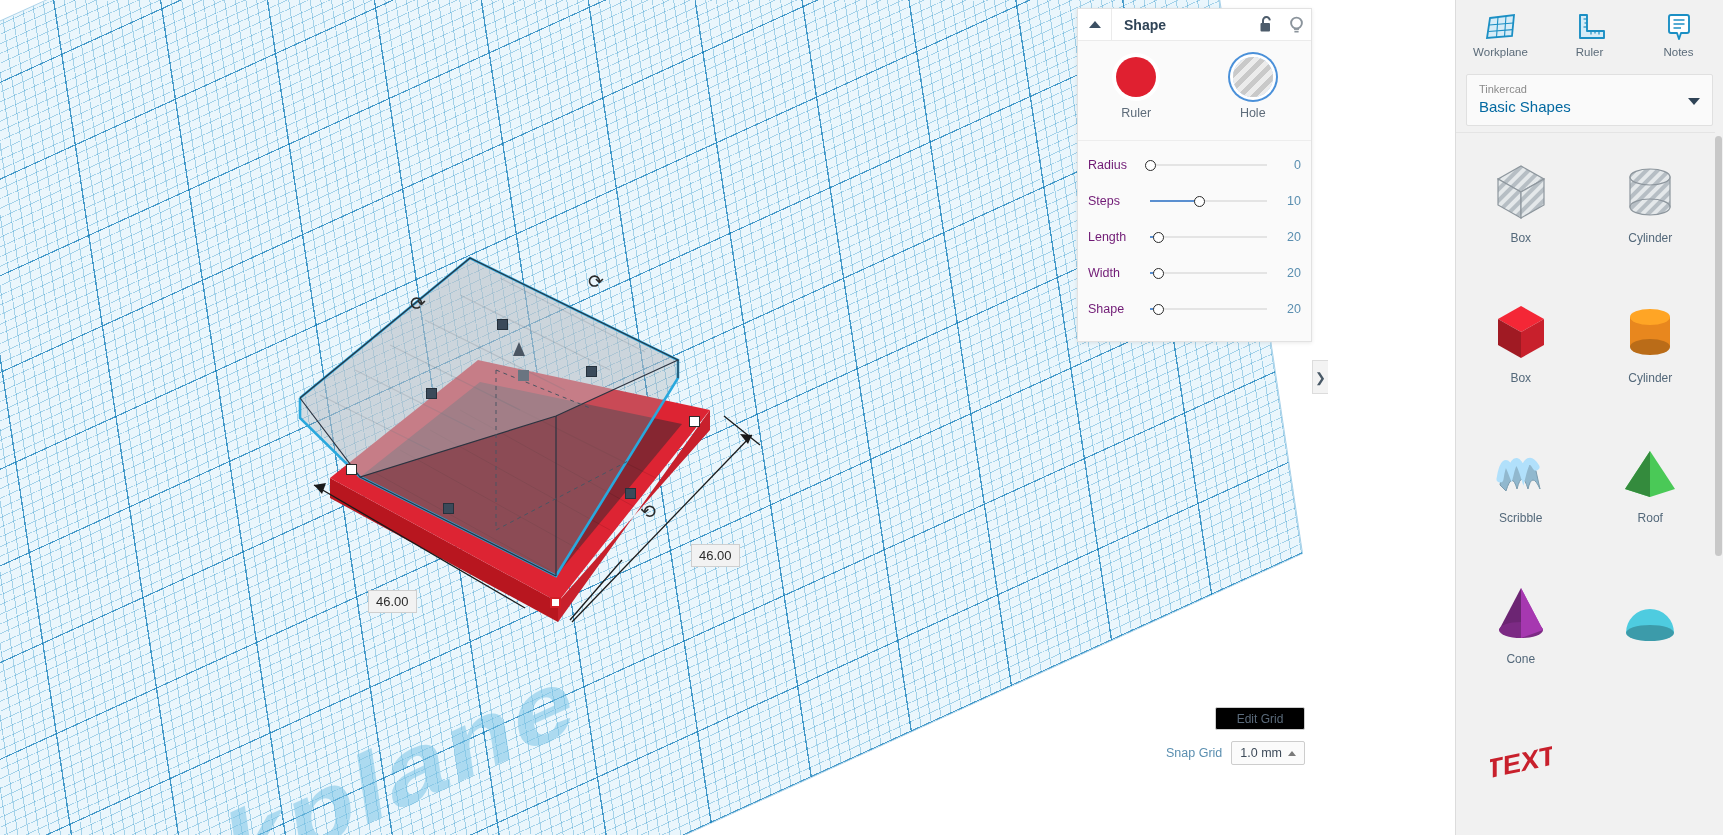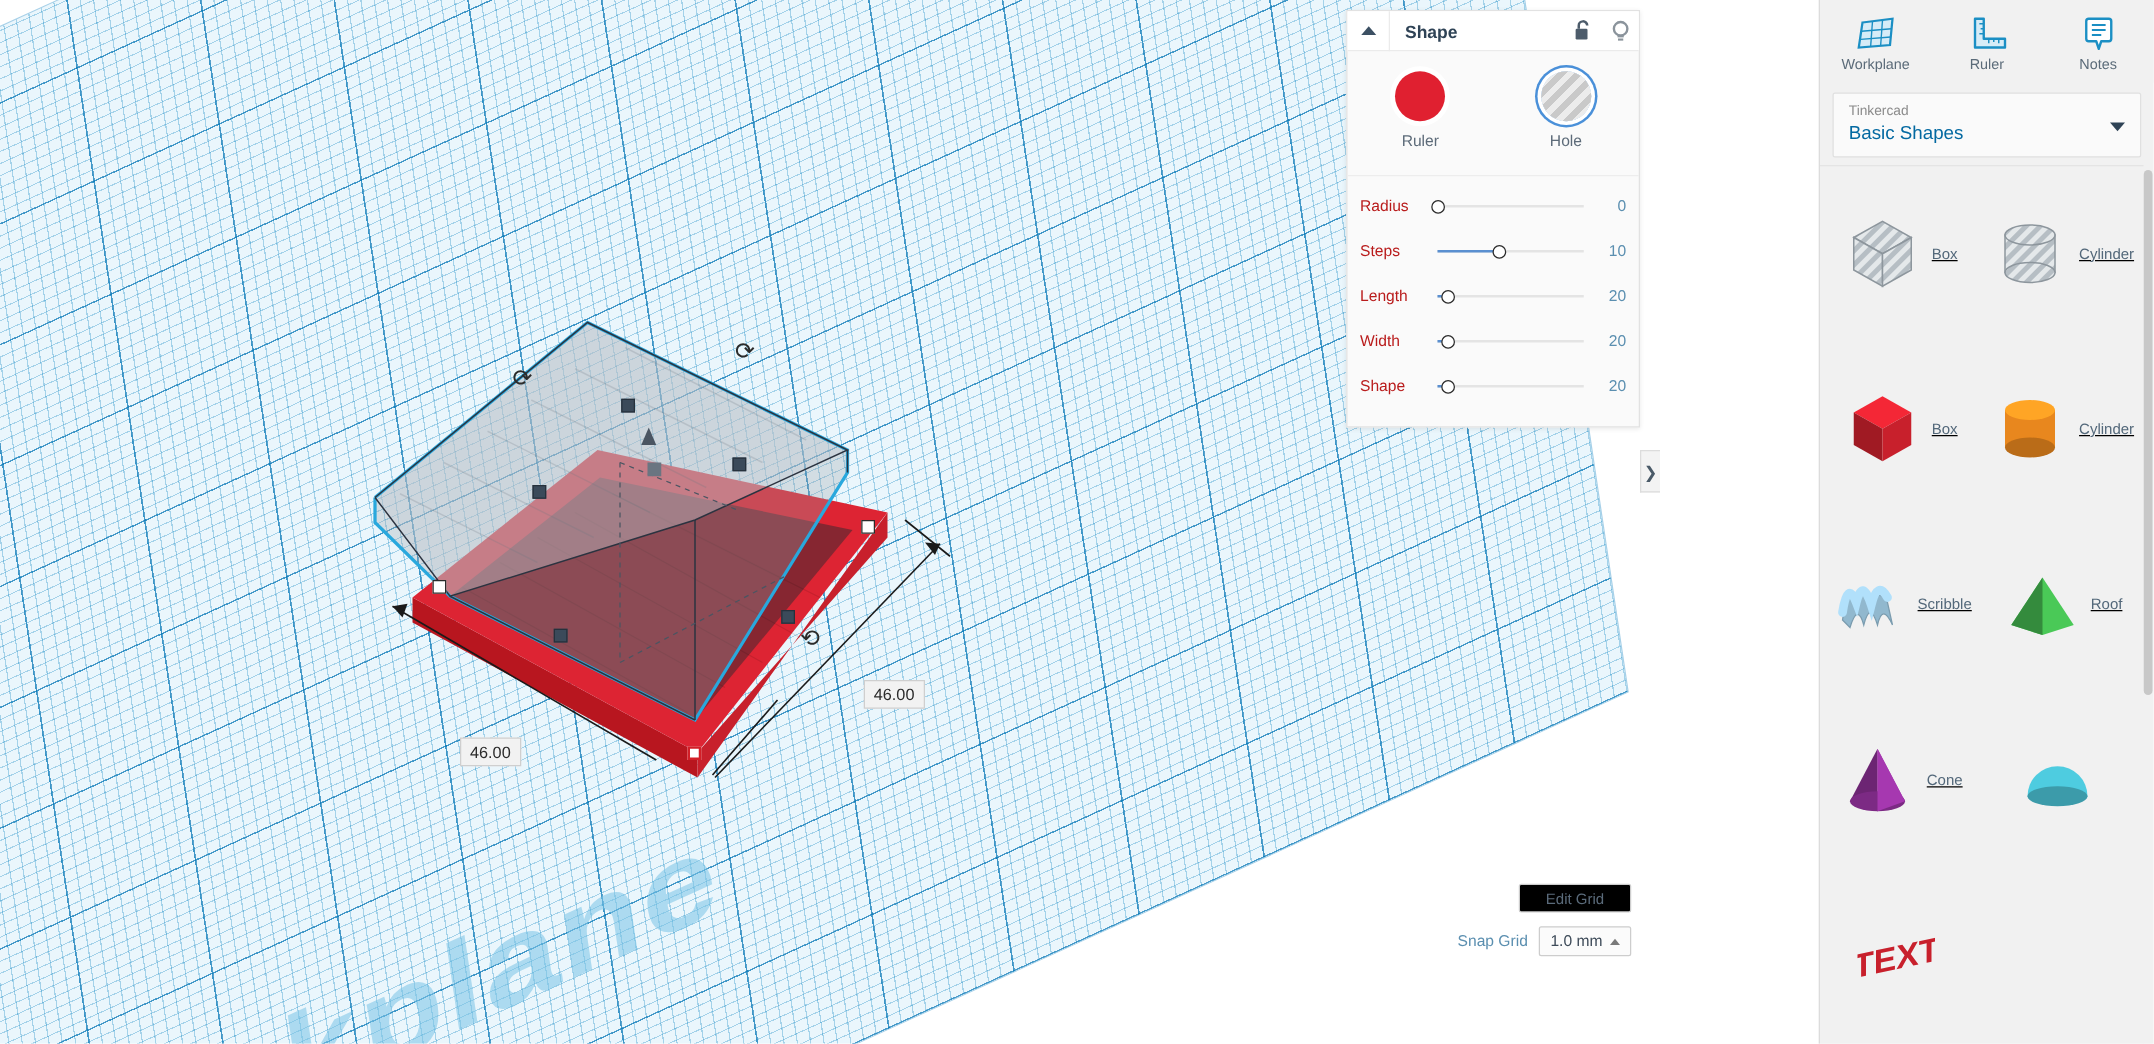--- a/index.html
+++ b/index.html
@@ -115,21 +115,21 @@
   .swatch { width: 40px; height: 40px; border-radius: 50%; }
   .swatch.solid { background: #e02030; box-shadow: 0 0 0 4px #ffffff, 0 1px 3px rgba(0,0,0,0.18); }
   .swatch.hole {
     background: repeating-linear-gradient(135deg, #c9c9c9 0 5px, #ececec 5px 10px);
     box-shadow: 0 0 0 3px #ffffff, 0 0 0 5px #4a90d9;
   }
   .mode-label { font-size: 12.5px; color: #5d6b79; }
 
   #sliders { padding: 6px 0 14px; border-top: 1px solid #ededed; margin-top: 10px; }
   .slider-row { display: flex; align-items: center; height: 36px; padding: 0 10px; }
-  .slider-name { width: 62px; font-size: 12.5px; color: #b91c1c; }
+  .slider-name { width: 62px; font-size: 12.5px; color: #701a75; }
   .slider-track { position: relative; flex: 1; height: 14px; display: flex; align-items: center; margin-right: 6px; }
   .track-line { position: absolute; left: 0; right: 0; height: 2px; background: #e4e4e4; }
   .track-fill { position: absolute; left: 0; height: 2px; background: #5a8fd0; }
   .knob {
     position: absolute; width: 11px; height: 11px; border-radius: 50%;
     background: #fff; border: 1.5px solid #2b2b2b; cursor: pointer;
   }
   .slider-value { width: 28px; text-align: right; font-size: 12.5px; color: #5b8fb0; }
 
   
@@ -168,22 +168,22 @@
   #shape-grid {
     position: absolute; top: 132px; left: 0; right: 8px; bottom: 0;
     display: grid; grid-template-columns: 1fr 1fr;
     row-gap: 0; column-gap: 0;
     background: #f1f1f1;
     border-top: 1px solid #e4e4e4;
     overflow: hidden;
   }
   .shape-cell {
     height: 139px;
-    display: flex; flex-direction: row; align-items: center; justify-content: center;
-    gap: 8px; cursor: pointer; text-decoration: underline;
+    display: flex; flex-direction: column; align-items: center; justify-content: center;
+    gap: 8px; cursor: pointer;
   }
   .shape-thumb { width: 62px; height: 62px; display: flex; align-items: center; justify-content: center; }
   .shape-label { font-size: 12px; color: #53687a; }
 
   #gallery-scrollbar {
     position: absolute; right: 1px; top: 132px; width: 7px; height: 703px;
     background: #f1f1f1;
   }
   #gallery-thumb {
     position: absolute; right: 1px; top: 136px; width: 7px; height: 420px;

